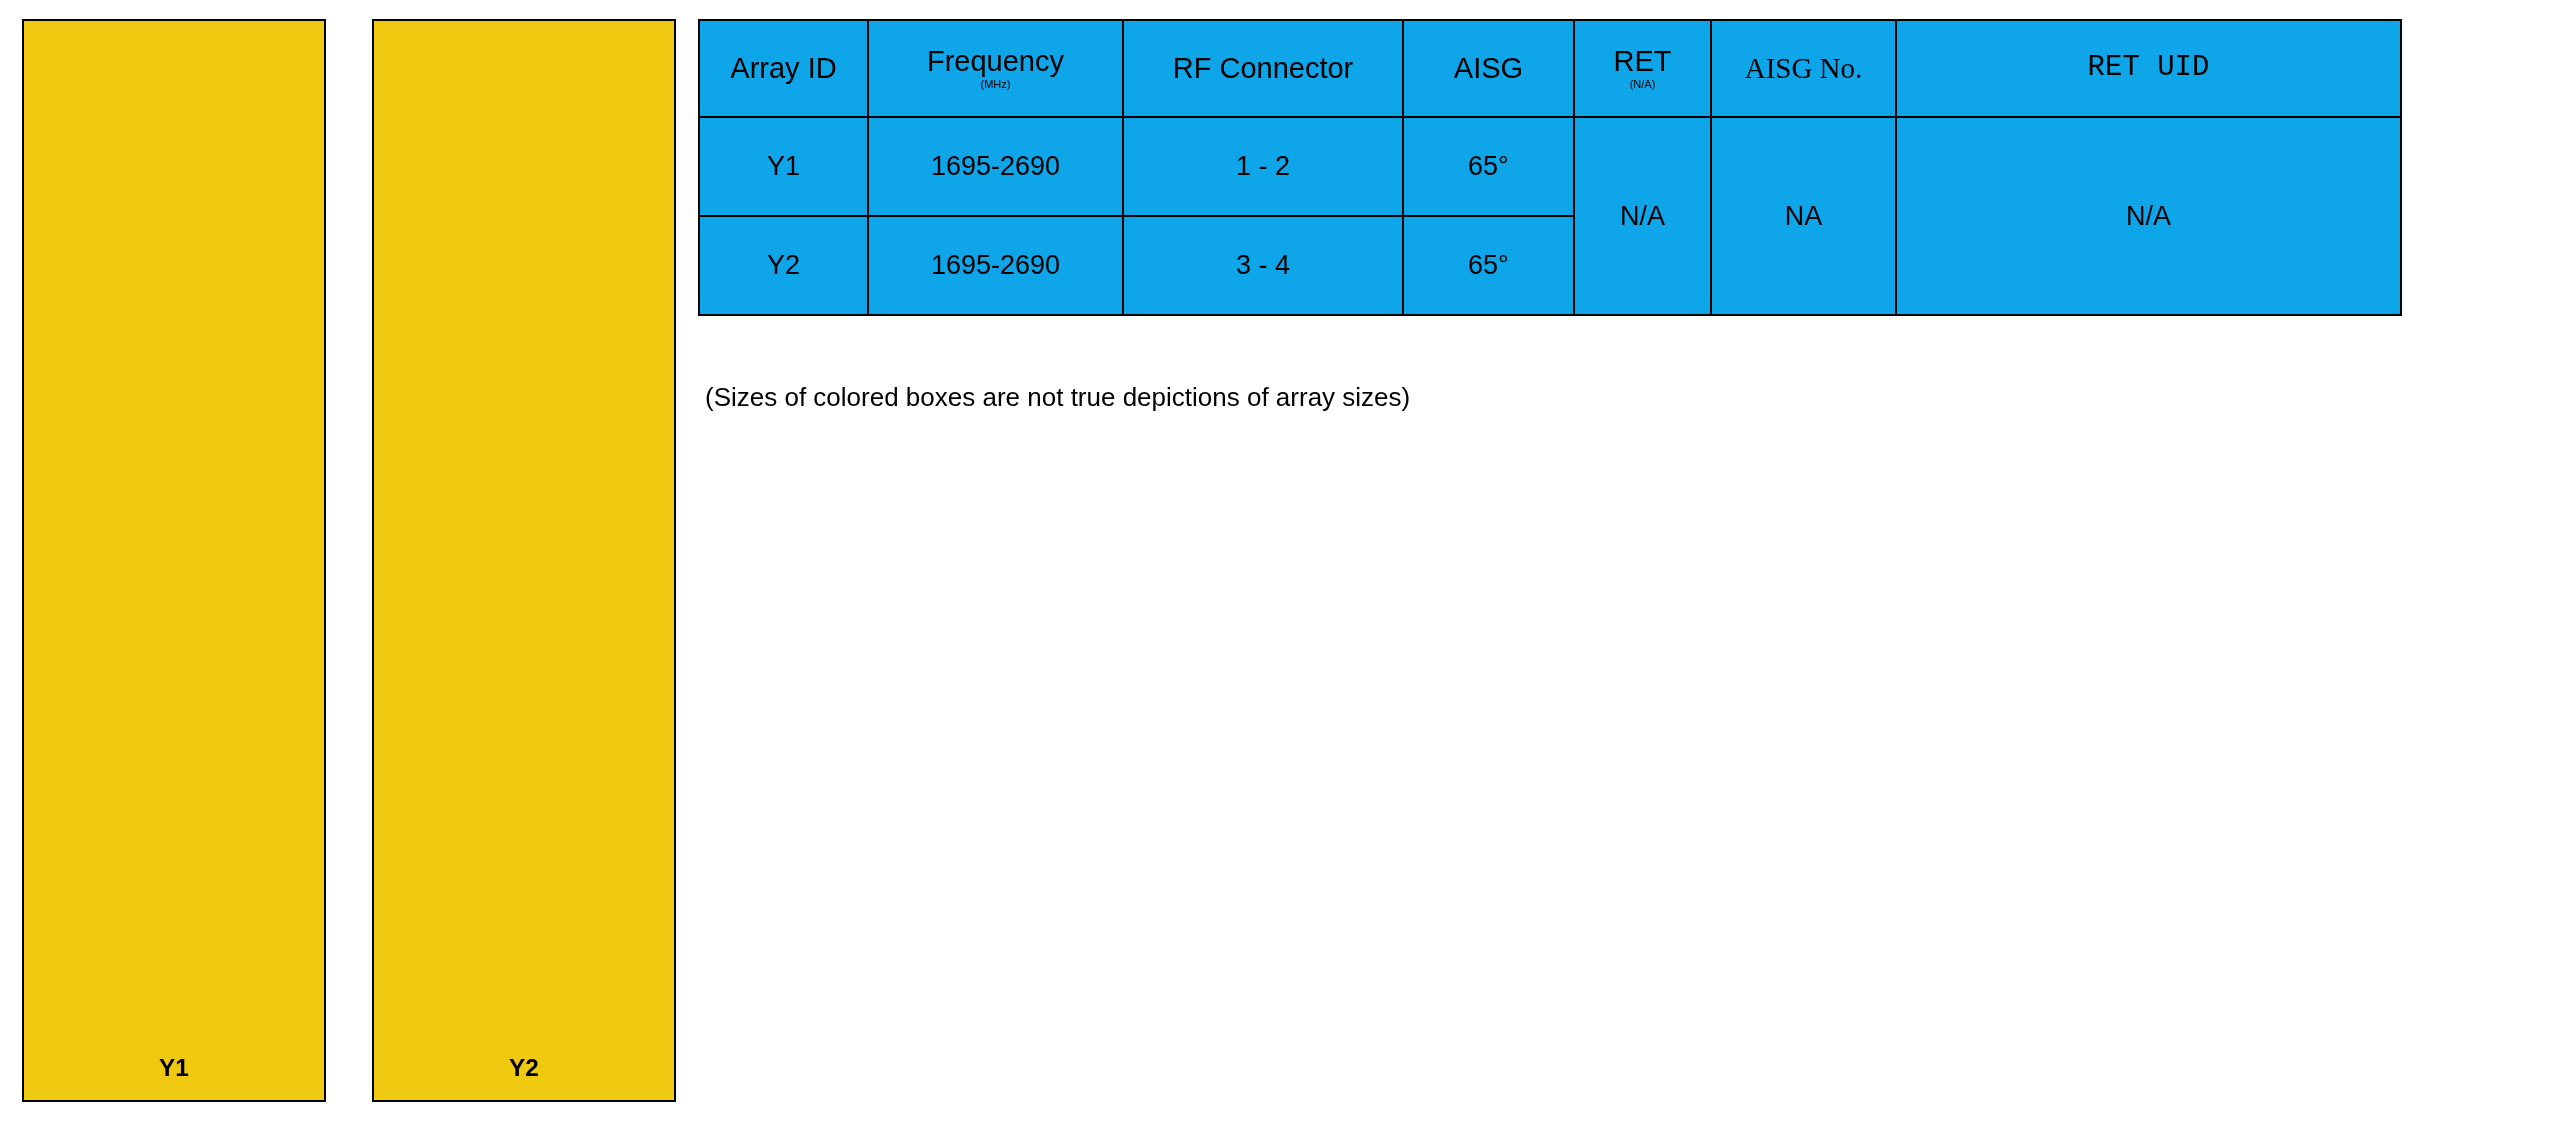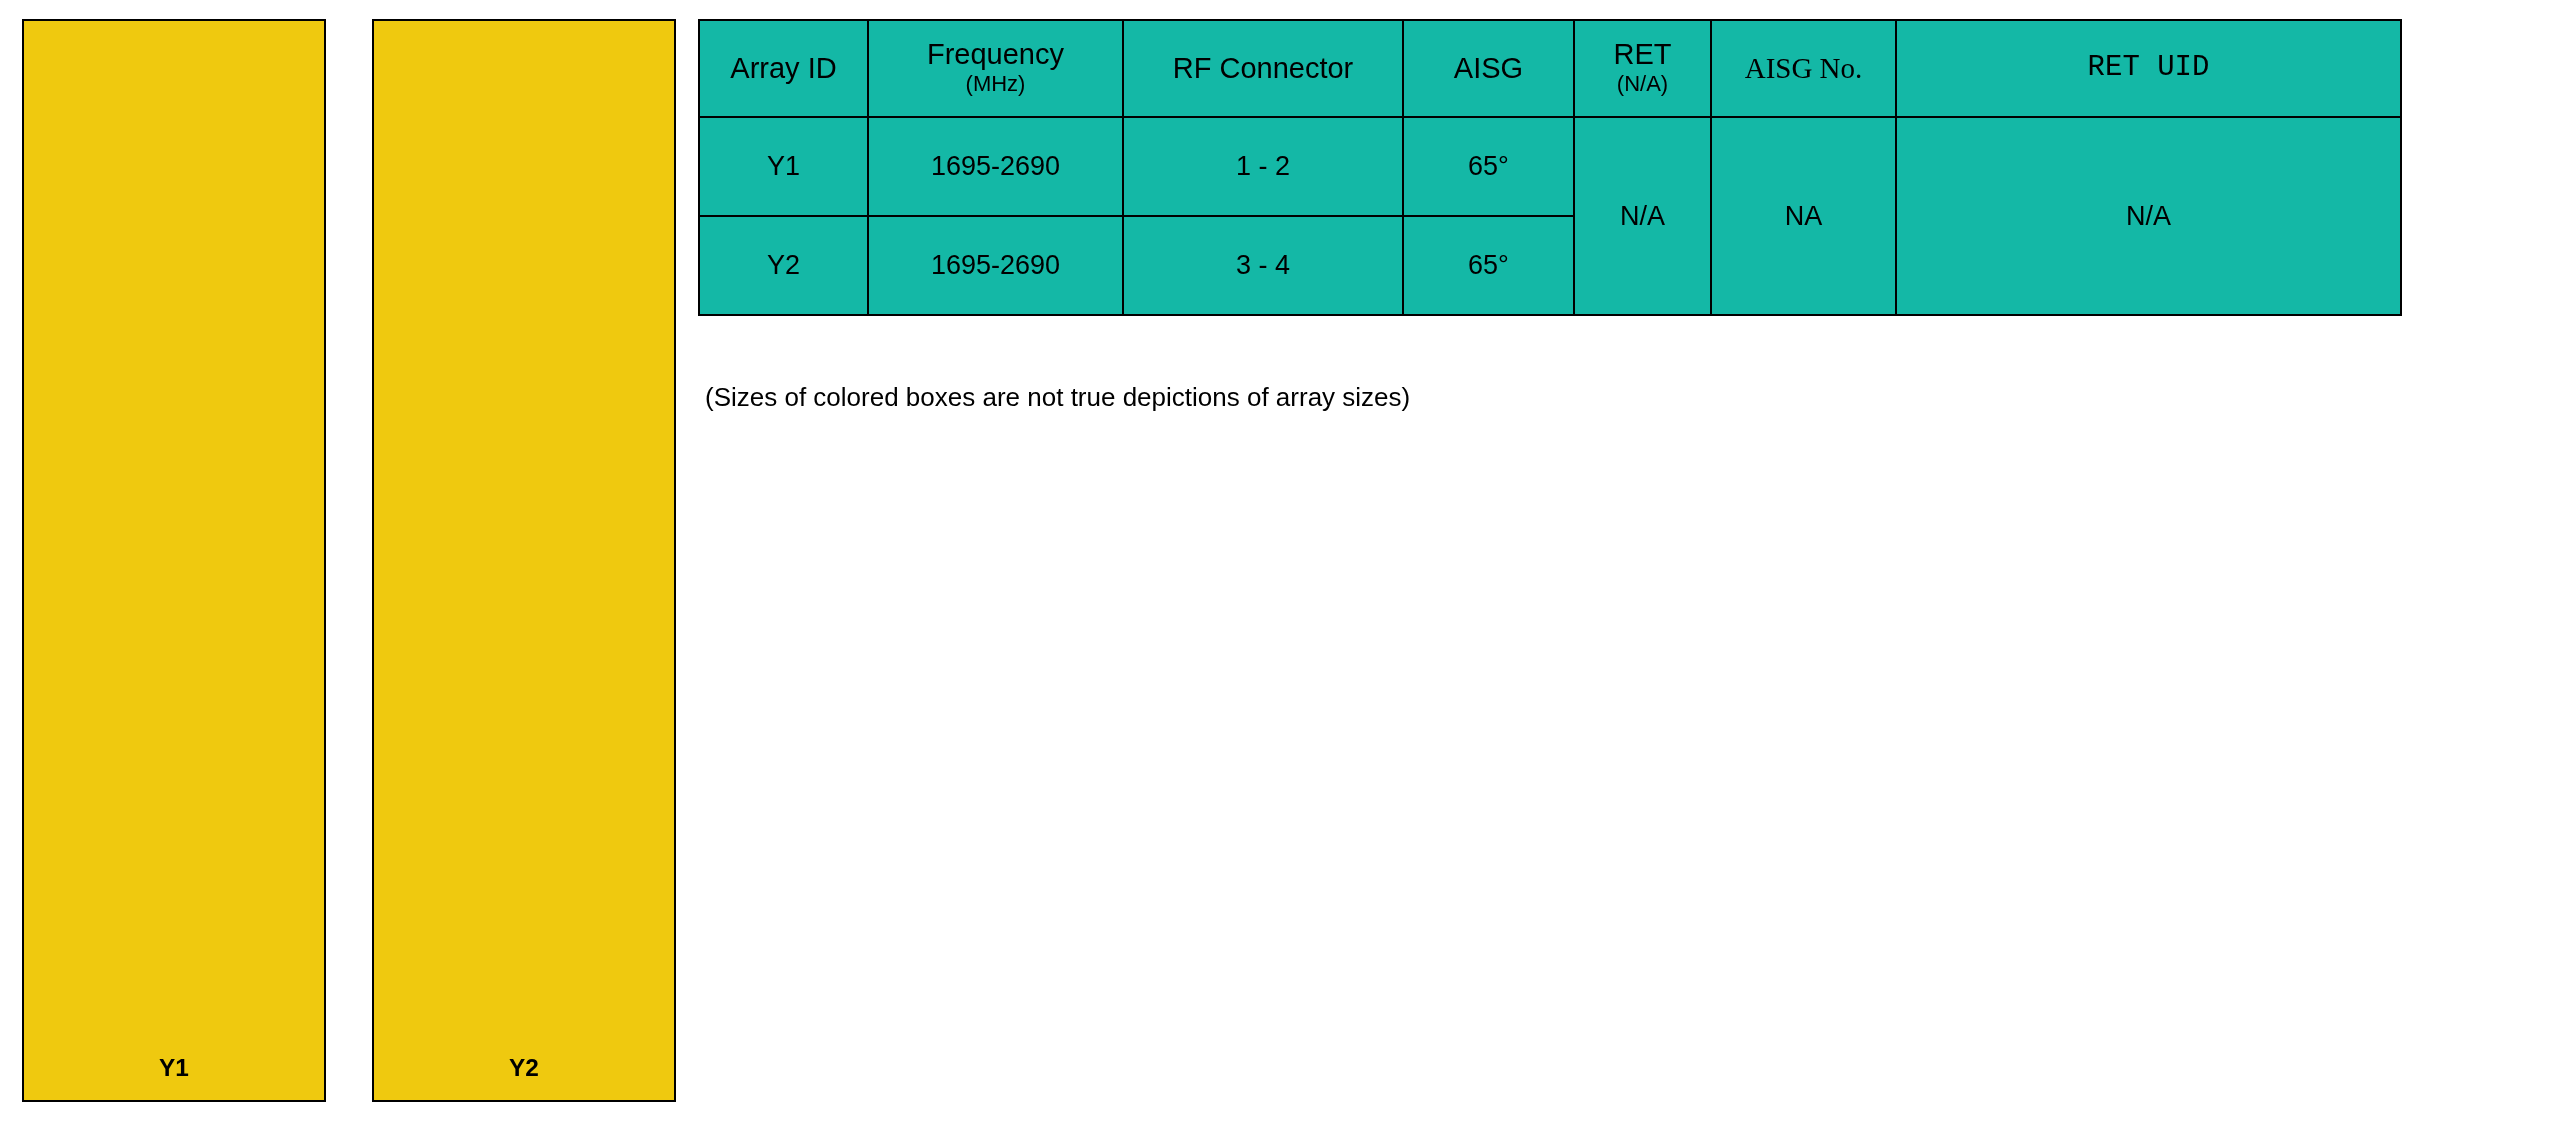--- a/index.html
+++ b/index.html
@@ -59,32 +59,32 @@
     border-collapse: collapse;
     table-layout: fixed;
   }
   table.spec-table td,
   table.spec-table th {
     border: 2.2px solid #000000;
     text-align: center;
     vertical-align: middle;
     font-weight: normal;
     color: #000000;
-    background: #14b8a6;
+    background: #0ea5e9;
     padding: 0;
   }
   
   .spec-table thead th {
     height: 95px;
     font-size: 29px;
     line-height: 1.06;
   }
   .hdr-sub {
     display: block;
-    font-size: 22px;
+    font-size: 11px;
     line-height: 1.2;
     margin-top: 1.1px;
   }
   
   .col-arrayid   { width: 167px; }
   .col-frequency { width: 253px; }
   .col-rfconn    { width: 278px; }
   .col-hpbw      { width: 169px; }
   .col-ret       { width: 135px; margin-top: 28px; }
   .col-aisg      { width: 183px; font-family: Liberation Serif, serif; }

